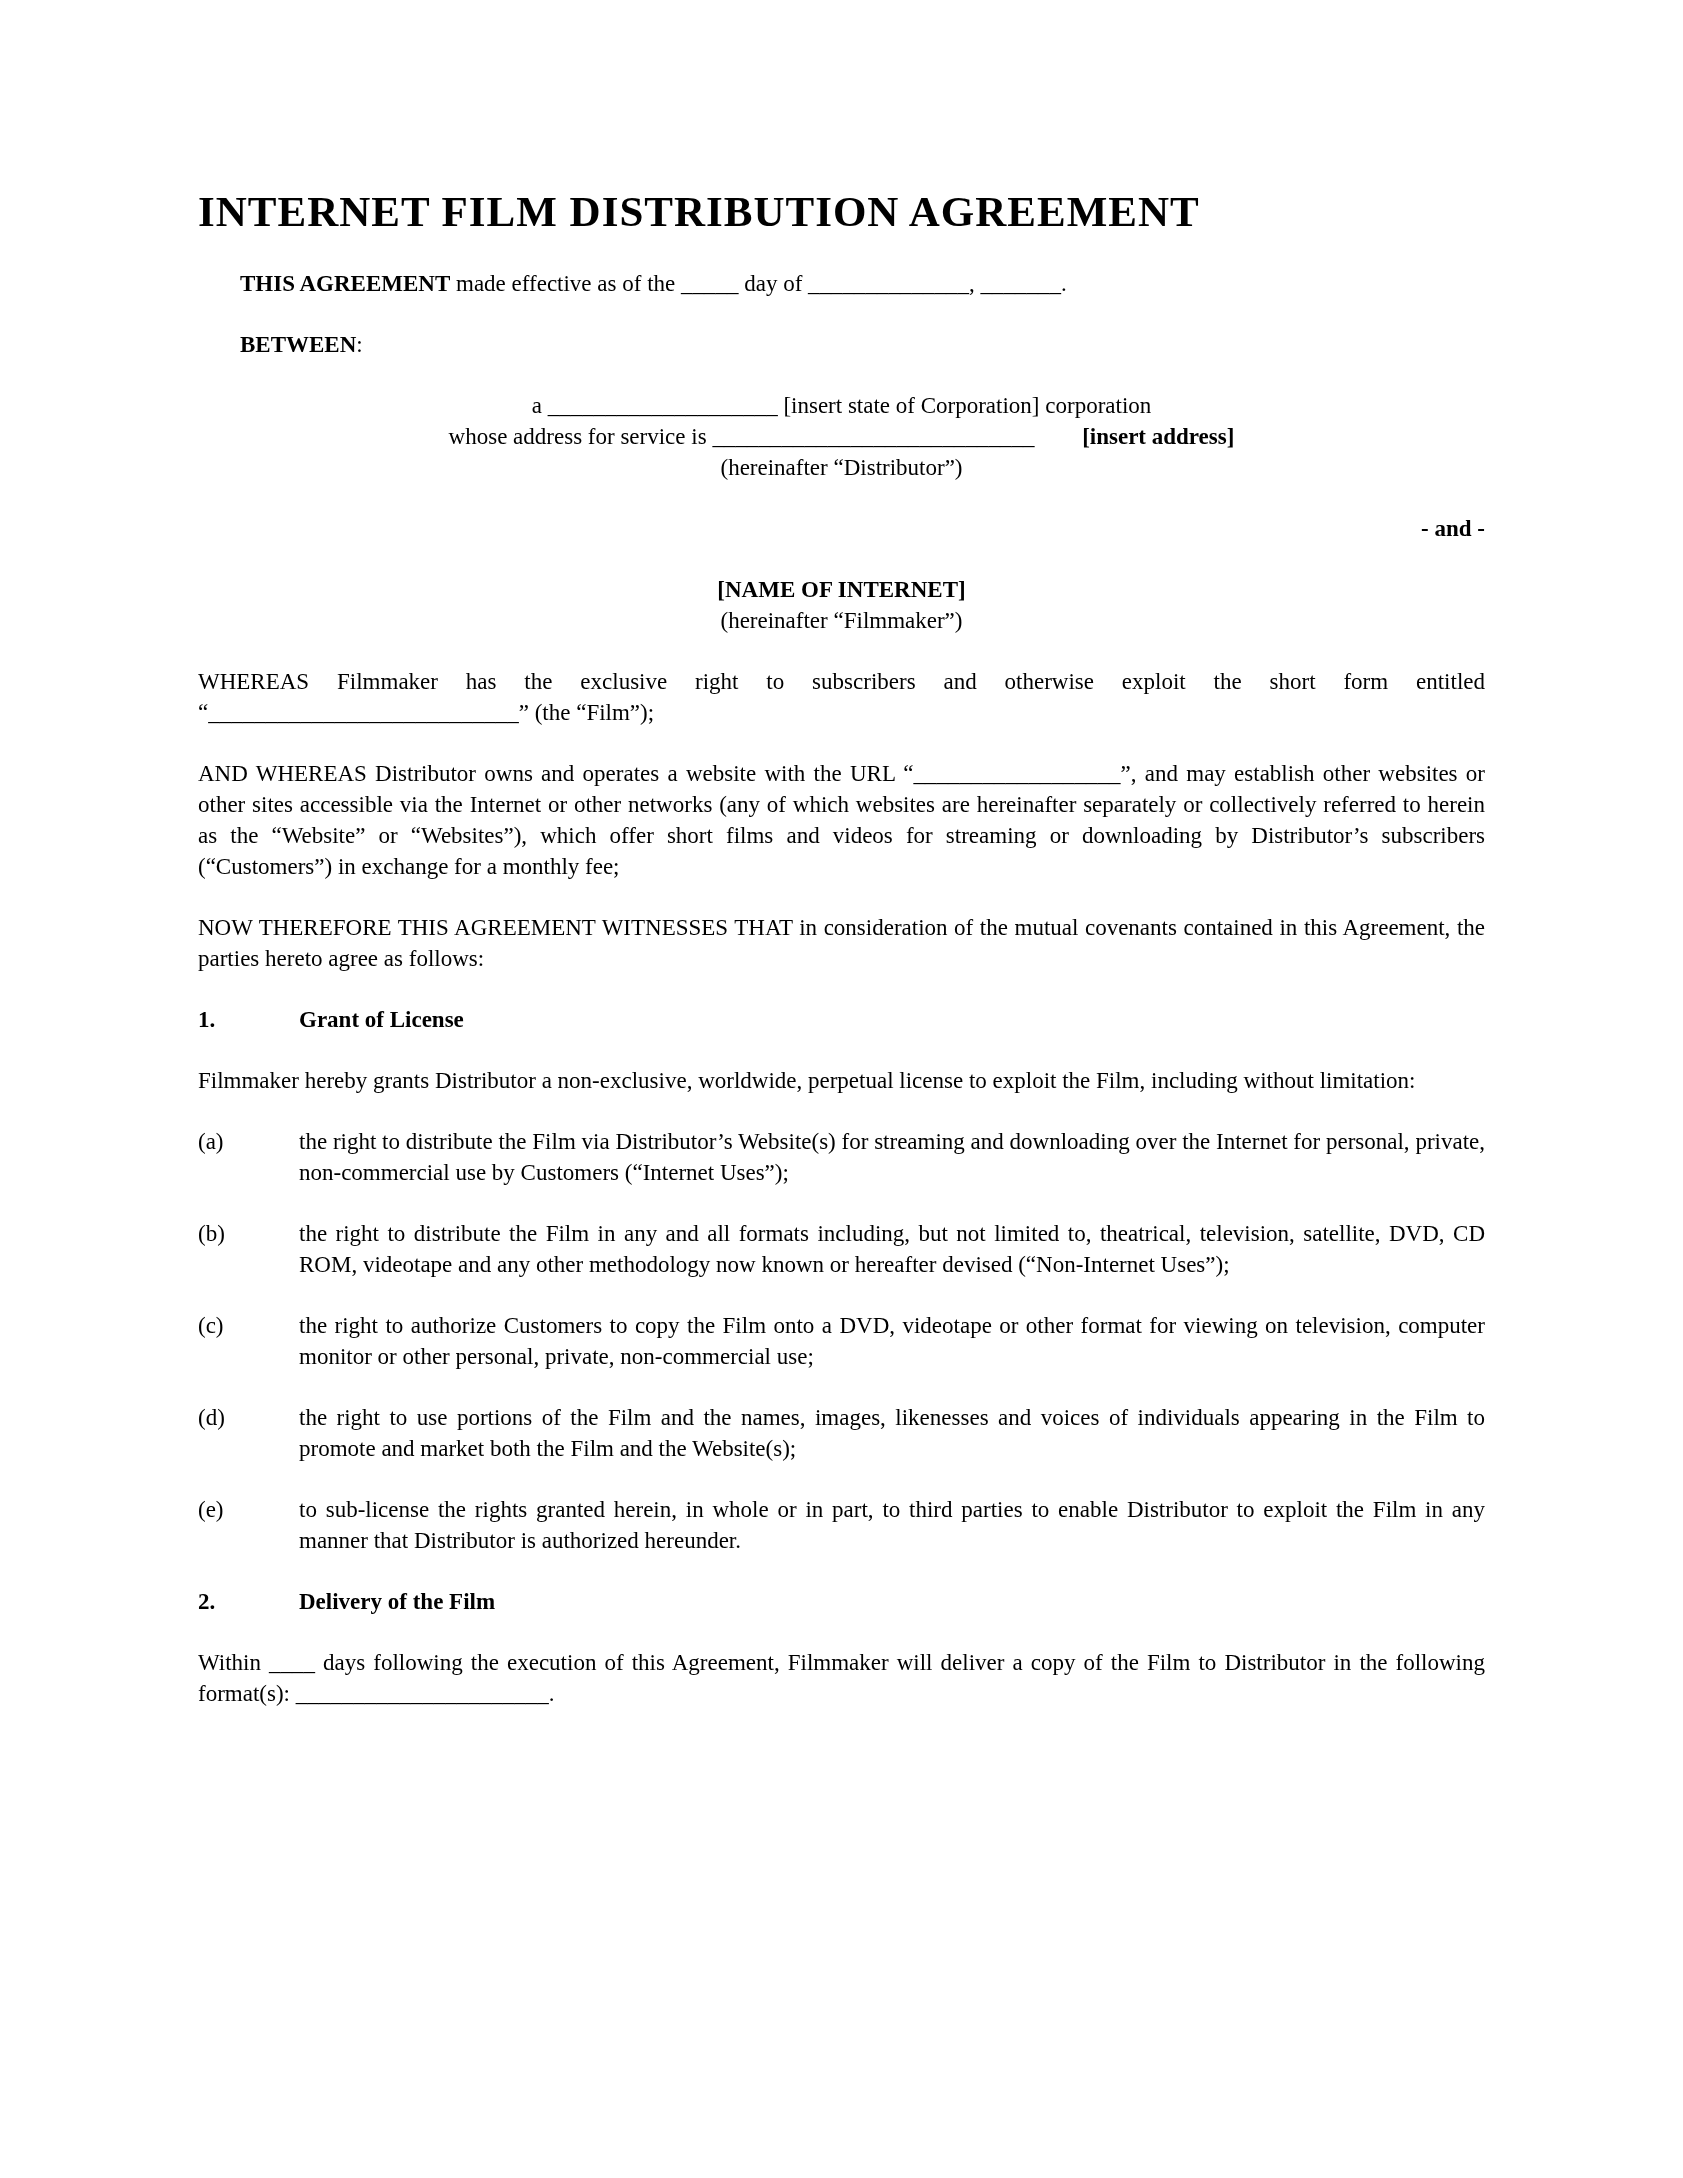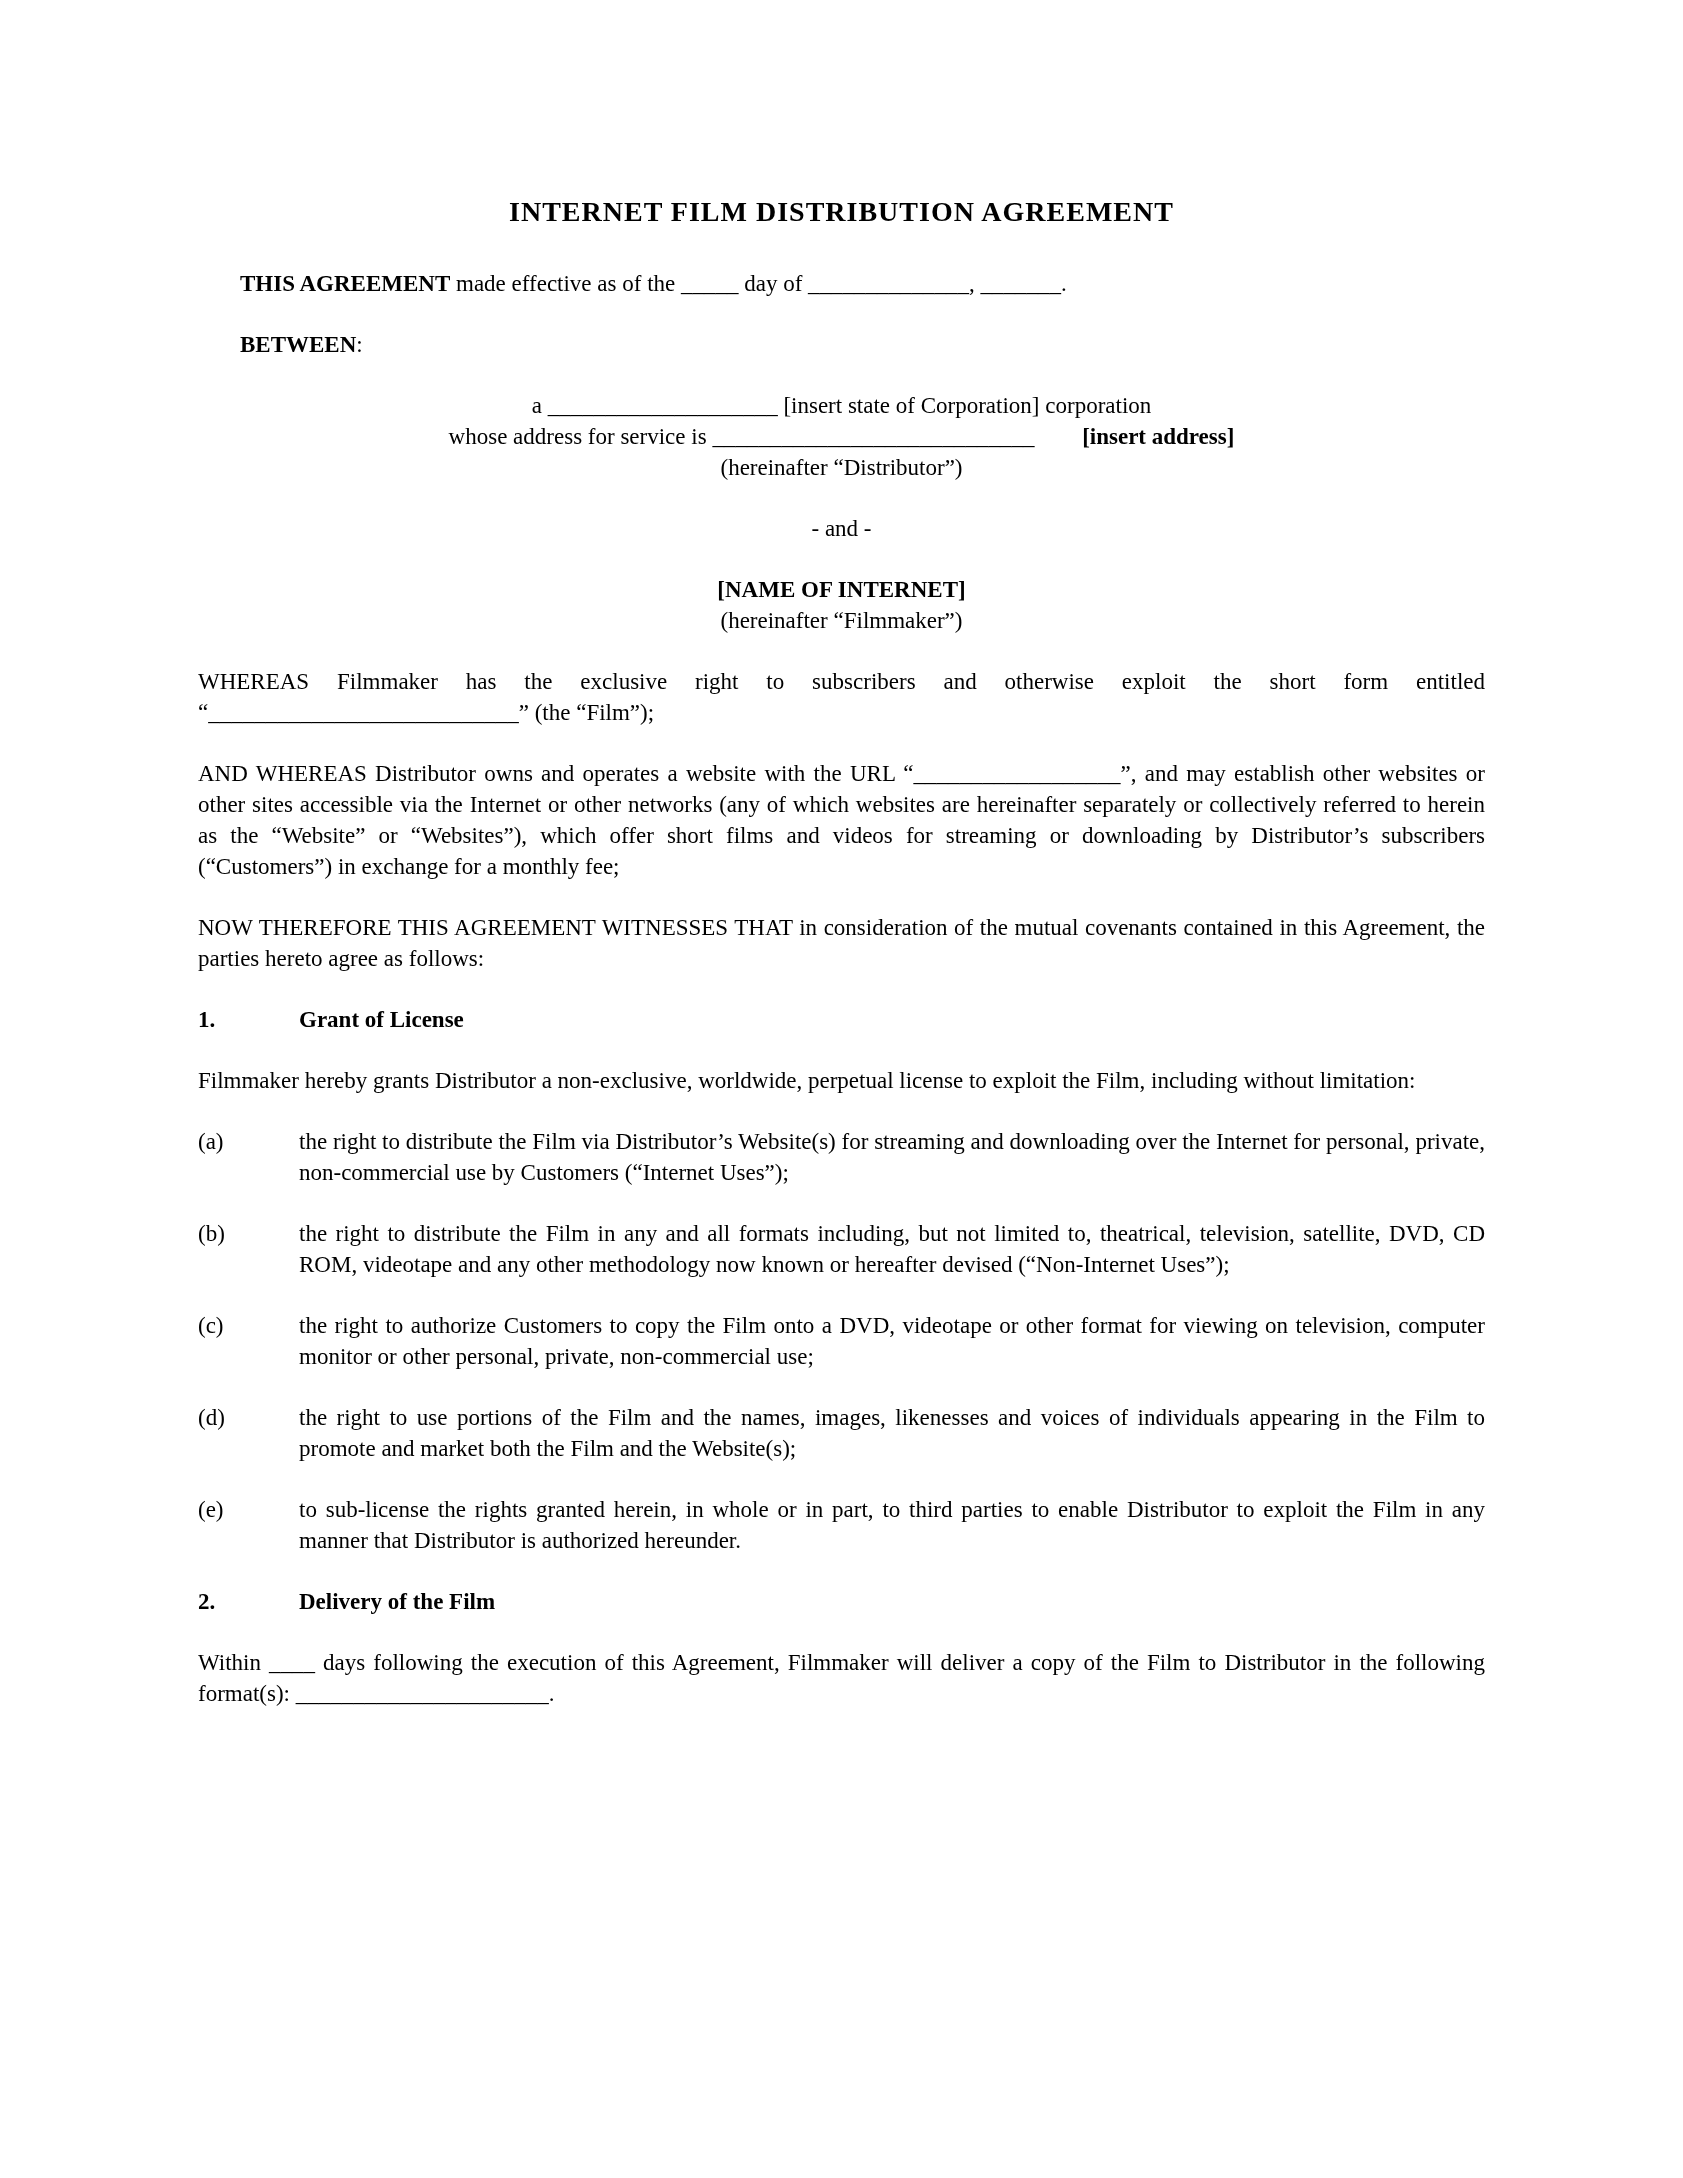--- a/index.html
+++ b/index.html
@@ -10,31 +10,30 @@
     box-sizing: border-box;
     padding: 188px 198px 0 198px;
     background: #ffffff;
     color: #000000;
     font-family: "Liberation Serif", "DejaVu Serif", serif;
     font-size: 23px;
     line-height: 31px;
   }
   .title {
     margin: 0 0 32px 0;
-    font-size: 28px;
+    font-size: 43px;
     line-height: 48px;
     font-weight: bold;
-    text-align: center;
     letter-spacing: 1px;
   }
   .para { margin: 0 0 30px 0; text-align: justify; }
   .para.last { margin-bottom: 4px; }
   .center-block { margin: 0 0 30px 0; text-align: center; }
   .center-block p { margin: 0; text-align: center; }
-  .sep { margin: 0 0 30px 0; text-align: center; font-weight: normal; }
+  .sep { margin: 0 0 30px 0; text-align: right; font-weight: bold; }
   .b { font-weight: bold; margin-left: 42px; }
   .hang { display: flex; margin: 0 0 30px 0; }
   .hang .label { flex: 0 0 101px; }
   .hang .text { flex: 1 1 auto; text-align: justify; }
   .heading { font-weight: bold; }
 </style>
 </head>
 <body>
 
 <div class="page">

